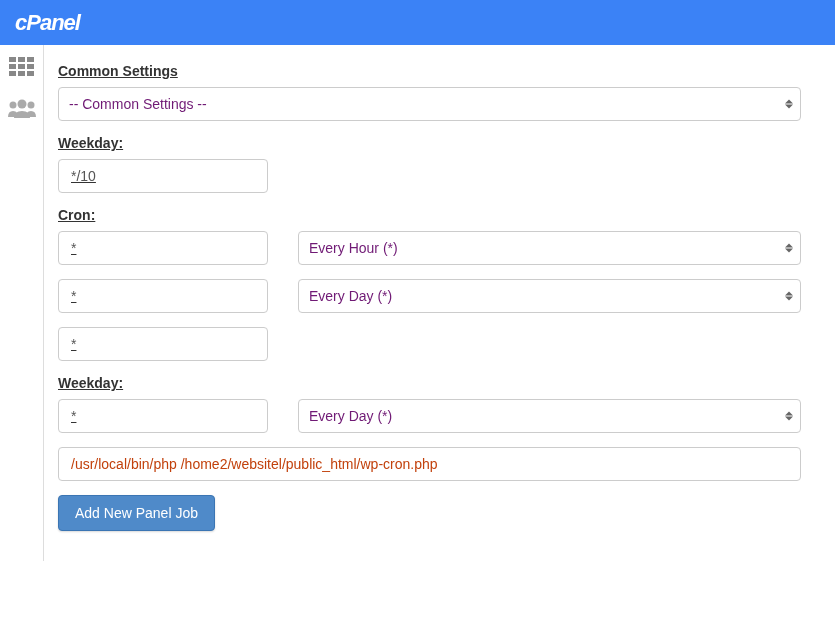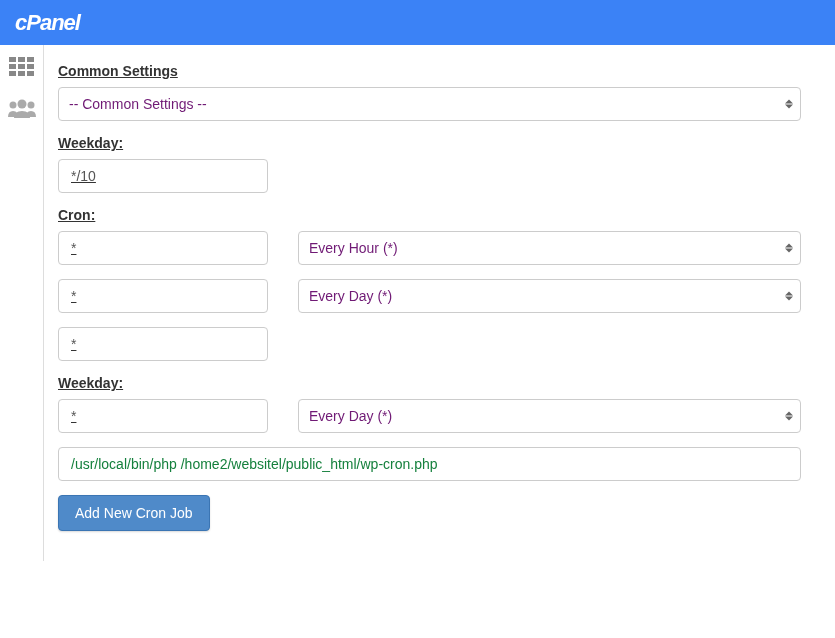--- a/index.html
+++ b/index.html
@@ -77,21 +77,21 @@
       font-size: 14px;
       color: #555;
     }
     .text-input-full {
       width: 100%;
       height: 34px;
       border: 1px solid #ccc;
       border-radius: 4px;
       padding: 0 12px;
       font-size: 14px;
-      color: #15803d;
+      color: #c2410c;
     }
     .select-wrap {
       flex: 1;
       position: relative;
     }
     .select-wrap-full {
       position: relative;
       width: 100%;
     }
     .select {
@@ -246,16 +246,16 @@
             <div class="arrow-down"></div>
           </div>
         </div>
       </div>
     </div>
 
     <div class="form-group">
       <input type="text" class="text-input-full" value="/usr/local/bin/php /home2/websitel/public_html/wp-cron.php" style="">
     </div>
 
-    <button class="btn-primary">Add New Cron Job</button>
+    <button class="btn-primary">Add New Panel Job</button>
 
   </div>
 </div>
 
 </body></html>

